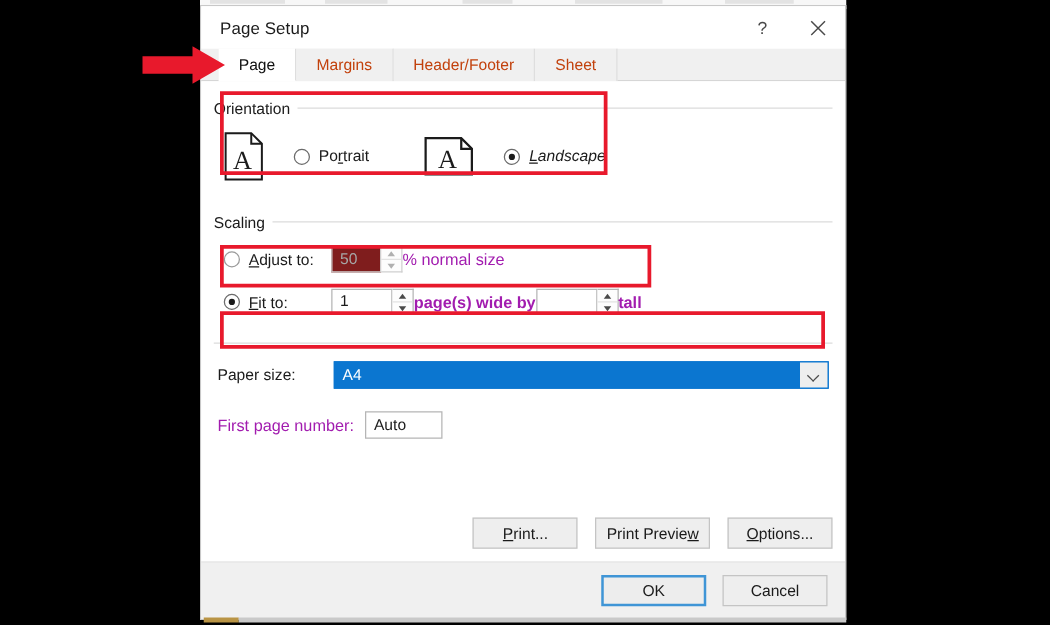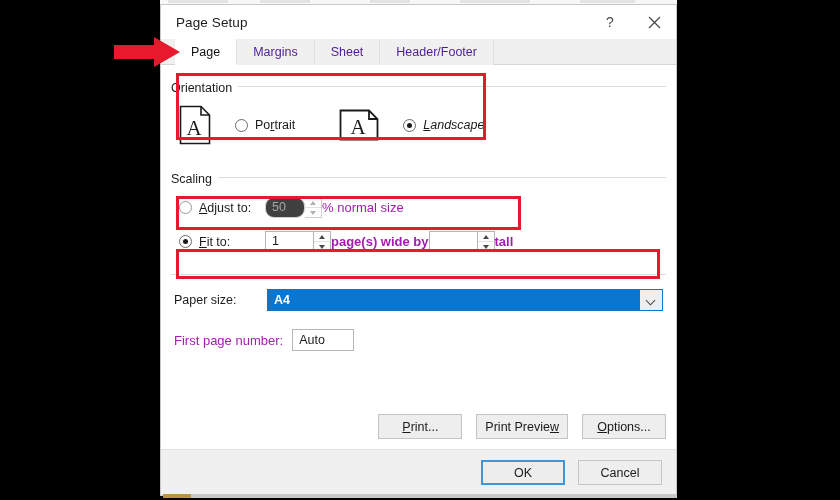--- a/index.html
+++ b/index.html
@@ -98,21 +98,21 @@
     padding-left: 14px;
     box-sizing: border-box;
     position: relative;
   }
   .tab {
     height: 26px;
     padding: 0 16px;
     display: flex;
     align-items: center;
     font-size: 12.5px;
-    color: #4c1d95;
+    color: #c2410c;
     background: #f0f0f0;
     border-right: 1px solid #dedede;
     box-sizing: border-box;
     cursor: default;
     white-space: nowrap;
   }
   .tab.active {
     background: #ffffff;
     border-bottom: 1px solid #ffffff;
     margin-bottom: -1px;
@@ -215,23 +215,22 @@
     color: #1b1b1b;
   }
   .field .val {
     padding: 0 6px;
     line-height: 19px;
     white-space: nowrap;
     overflow: hidden;
   }
   .field.disabled {
     border-color: #cfcfcf;
-    background: #404040;
+    background: #7f1d1d;
     color: #a6a6a6;
-    border-radius: 9px;
   }
   .spin-wrap {
     display: inline-flex;
     align-items: stretch;
   }
   .spinner {
     width: 17px;
     height: 21px;
     border: 1px solid #b5b5b5;
     border-left: none;
@@ -299,21 +298,20 @@
     cursor: default;
   }
   .combo .txt {
     flex: 1 1 auto;
     font-size: 12.5px;
     color: #1b1b1b;
     padding: 0 6px;
     line-height: 20px;
     white-space: nowrap;
     overflow: hidden;
-    font-weight: bold;
   }
   .combo.selected {
     background: #0b76d0;
     border-color: #0b76d0;
   }
   .combo.selected .txt { color: #ffffff; }
   .combo .arrow {
     width: 22px;
     flex: 0 0 22px;
     height: 100%;
@@ -463,24 +461,24 @@
   </div>
 
   <div class="tabstrip">
     <div class="tab active">
       <span>Page</span>
     </div>
     <div class="tab">
       <span>Margins</span>
     </div>
     <div class="tab">
+      <span>Header/Footer</span>
+    </div>
+    <div class="tab">
       <span>Sheet</span>
-    </div>
-    <div class="tab">
-      <span>Header/Footer</span>
     </div>
   </div>
 
   <div class="tabbody">
 
     <div class="group" style="margin-top:13px;">
       <div class="group-rule"></div>
       <div class="group-label">Orientation</div>
       <div class="group-body" style="padding-top:9px;">
         <div class="orient-row">

